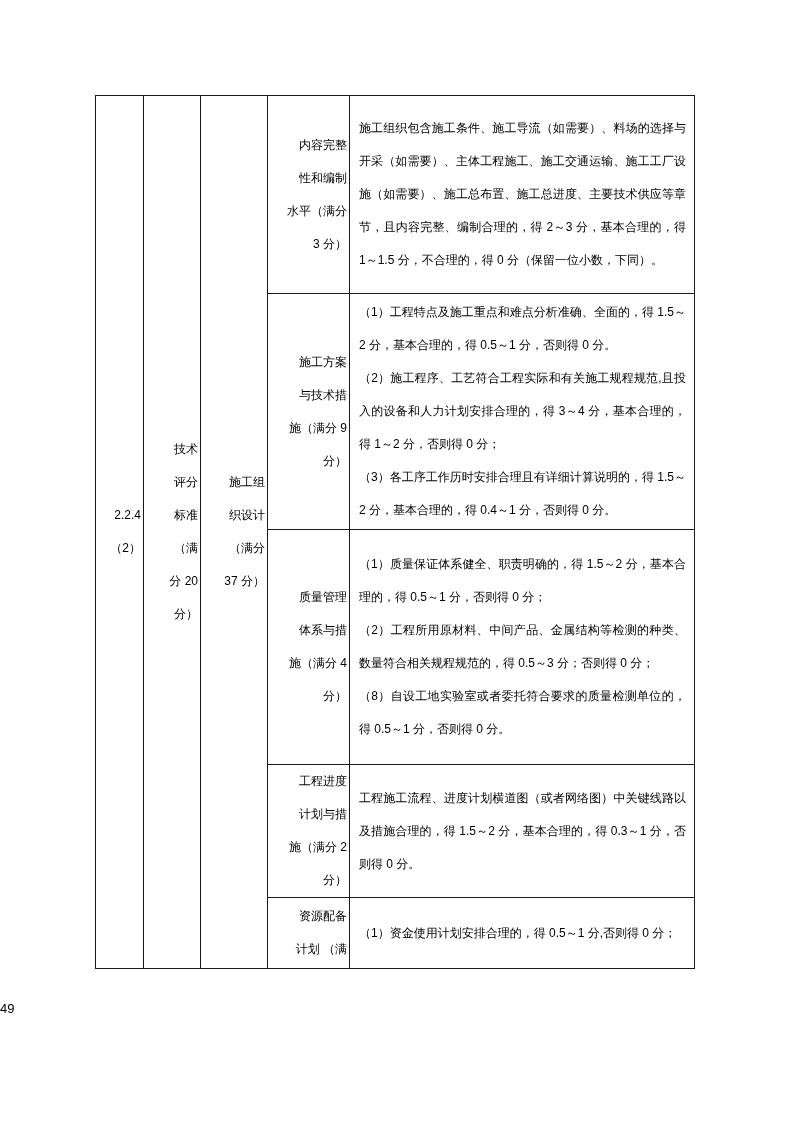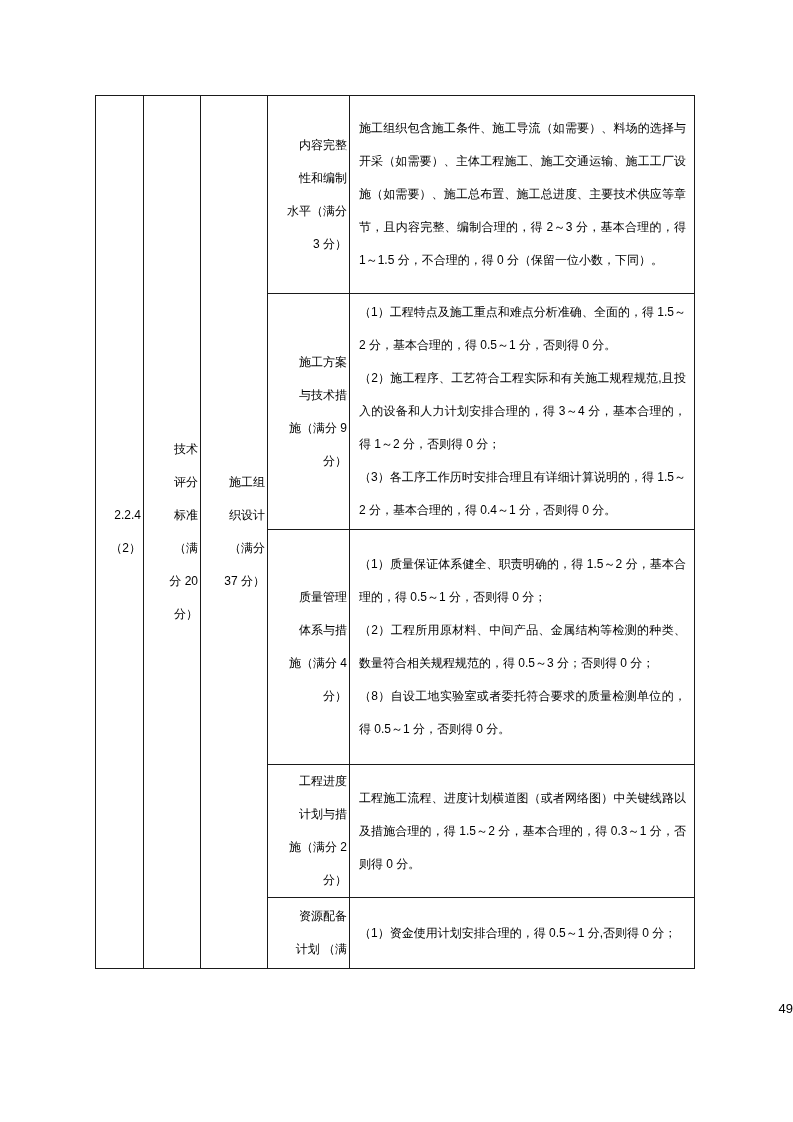--- a/index.html
+++ b/index.html
@@ -36,21 +36,21 @@
   td.desc-cell { padding: 2px 8px 2px 9px; }
   td.desc-cell p {
     margin: 0;
     text-align: justify;
   }
   .page-number {
     position: absolute;
     top: 1000px;
     left: 0;
     width: 100%;
-    text-align: right;
+    text-align: left;
     font-size: 13px;
     line-height: 18px;
   }
 </style>
 </head>
 <body>
 
 <div class="page">
 
   <table class="scoring">

